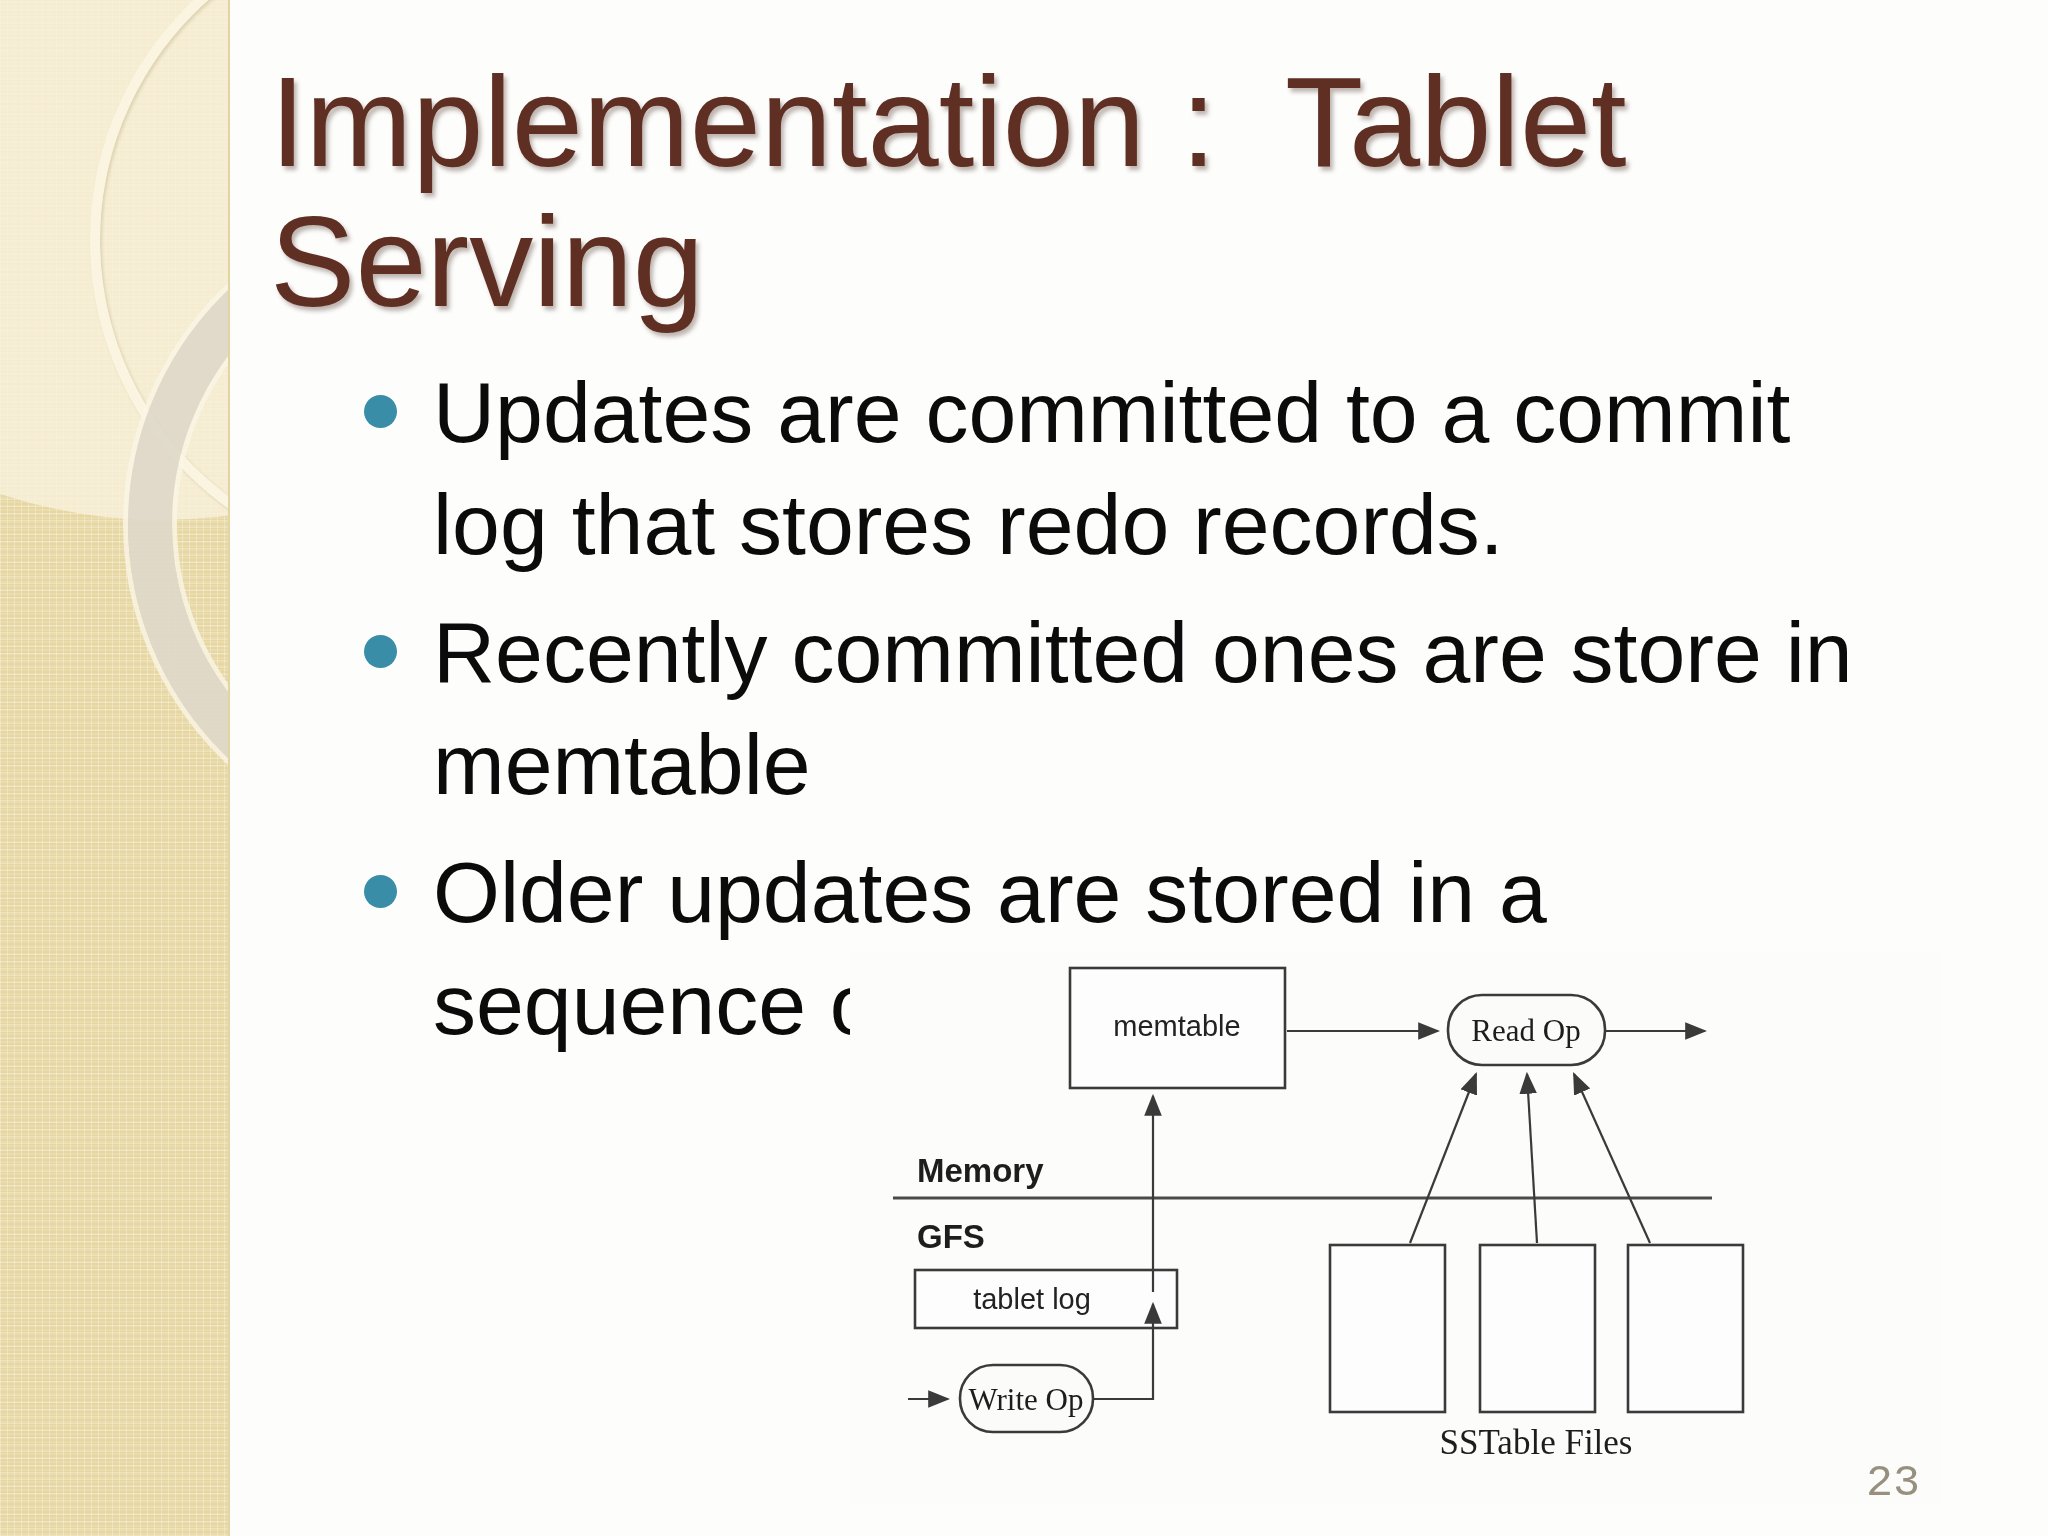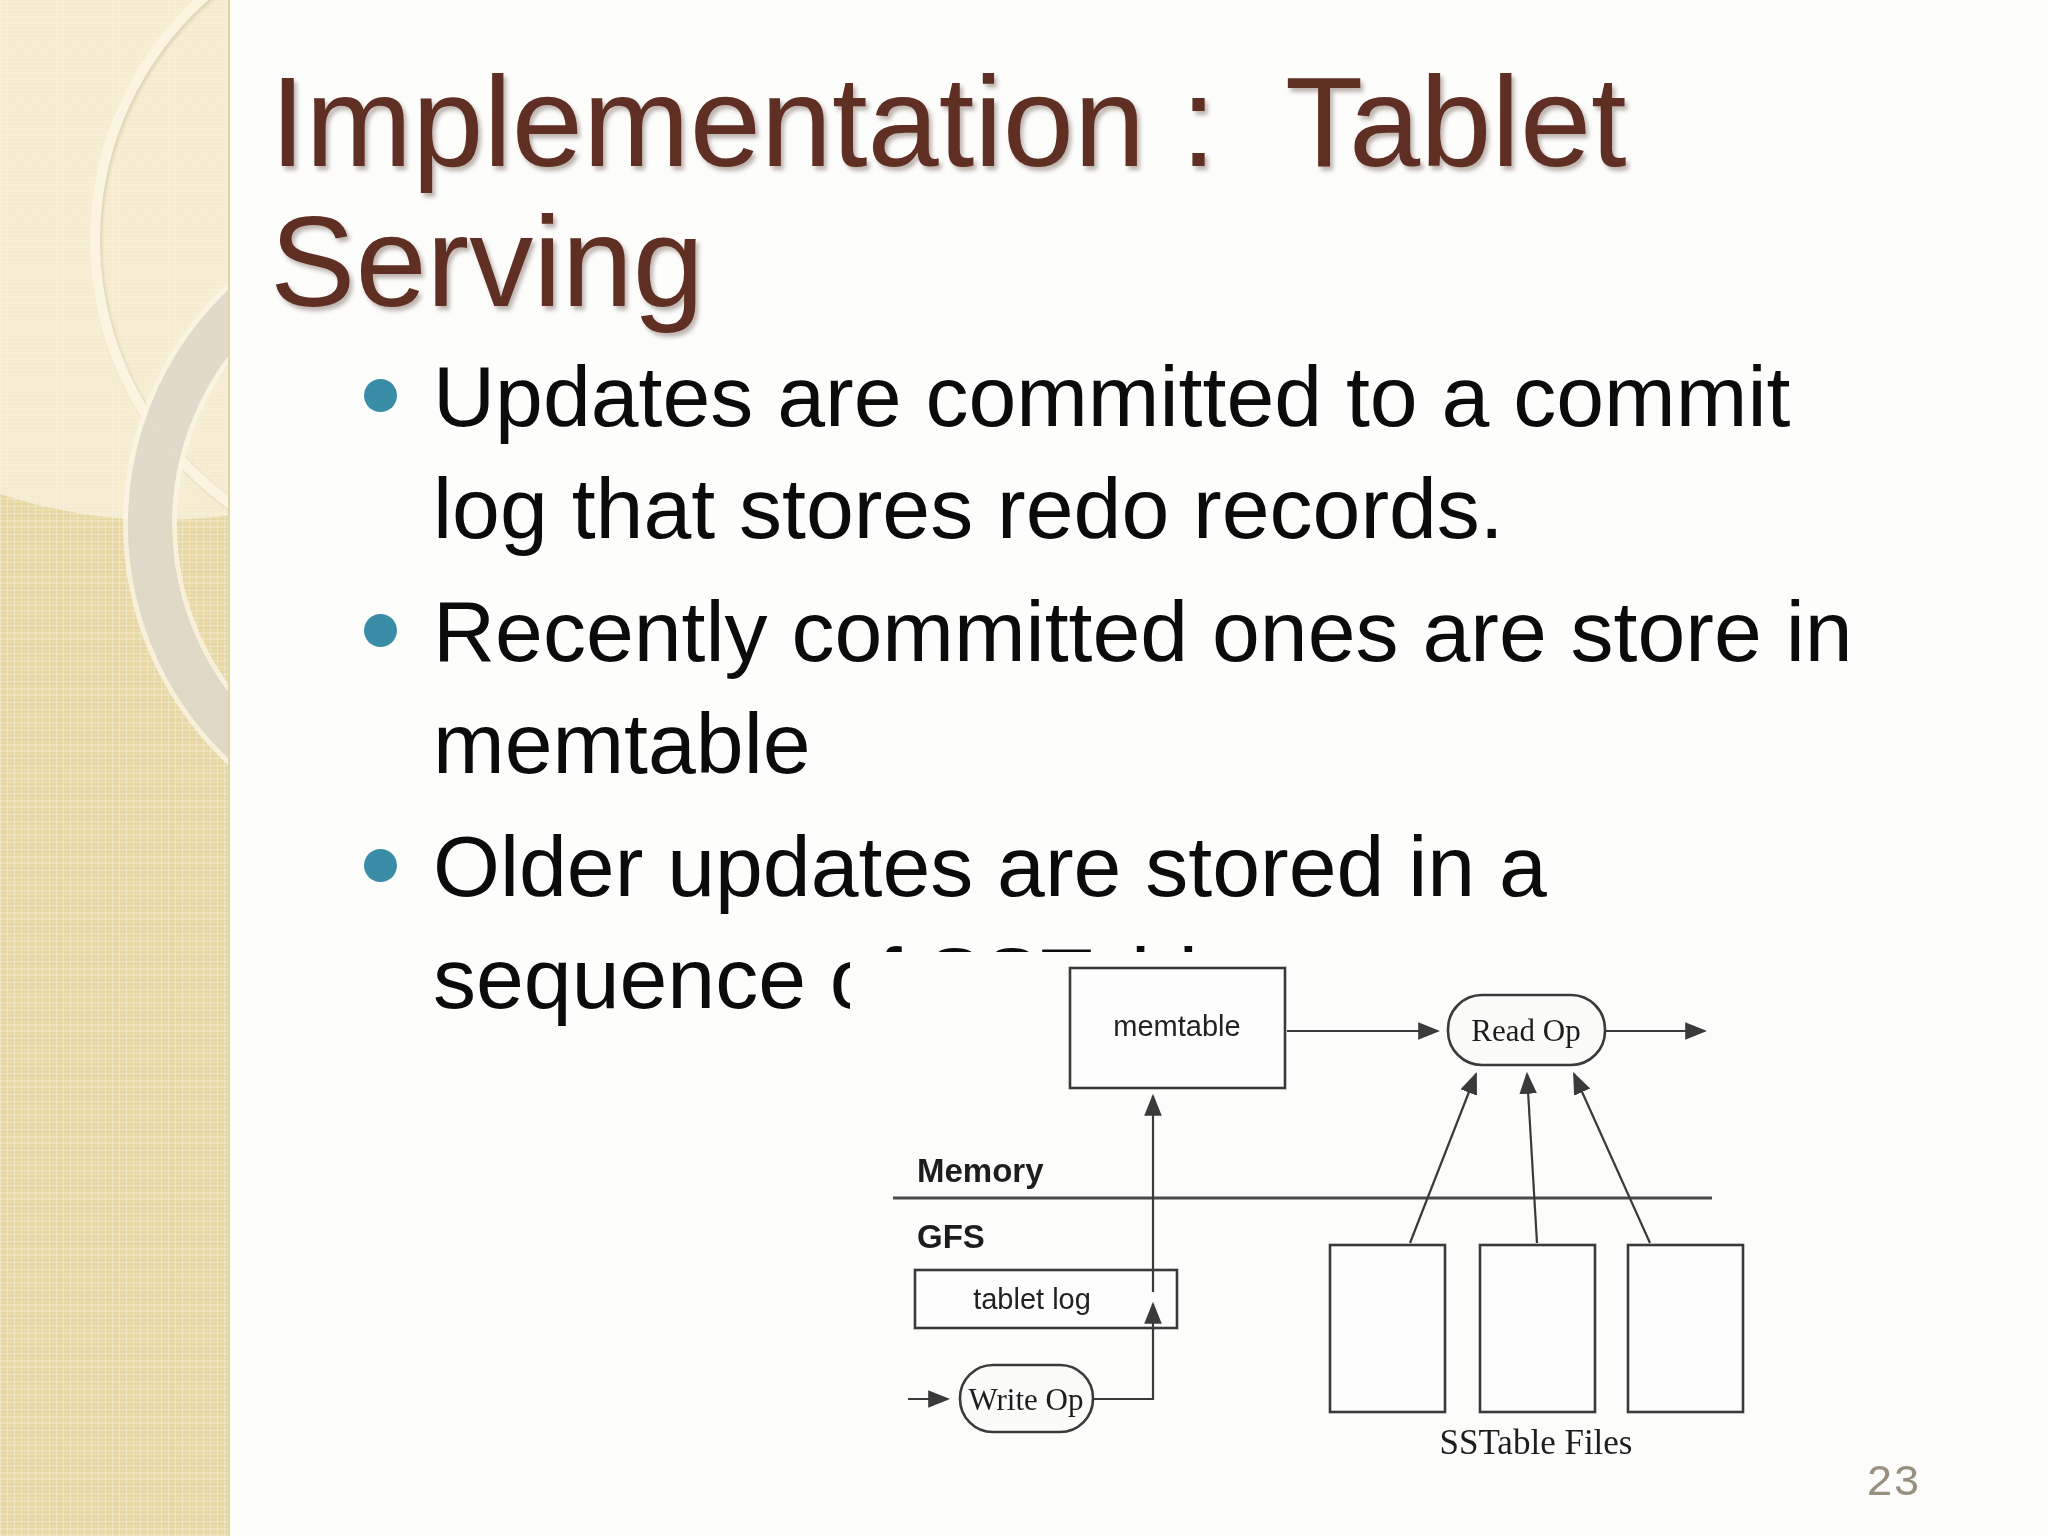--- a/index.html
+++ b/index.html
@@ -42,21 +42,21 @@
     color:#5e2f22;letter-spacing:0px;white-space:pre-wrap;
     text-shadow:3px 4px 4px rgba(110,90,80,.45);
     margin-left:8px;
   }
   
   #bullets{
     position:absolute;left:433px;top:340px;width:1520px;
     list-style:none;margin:0;padding:0;
     font-size:86px;line-height:112px;color:#0b0b0b;
   }
-  #bullets li{position:relative;margin:0 0 11px 0;white-space:pre-wrap;}
+  #bullets li{position:relative;margin:16px 0 11px 0;white-space:pre-wrap;}
   #bullets .dot{
     position:absolute;left:-69px;top:39px;width:33px;height:33px;
     background:#3a8da6;border-radius:50%;
   }
   
   #diagram{
     position:absolute;left:850px;top:952px;width:1090px;height:552px;
     background:#fcfcfb;z-index:2;
   }
   #diagram svg{display:block;}

